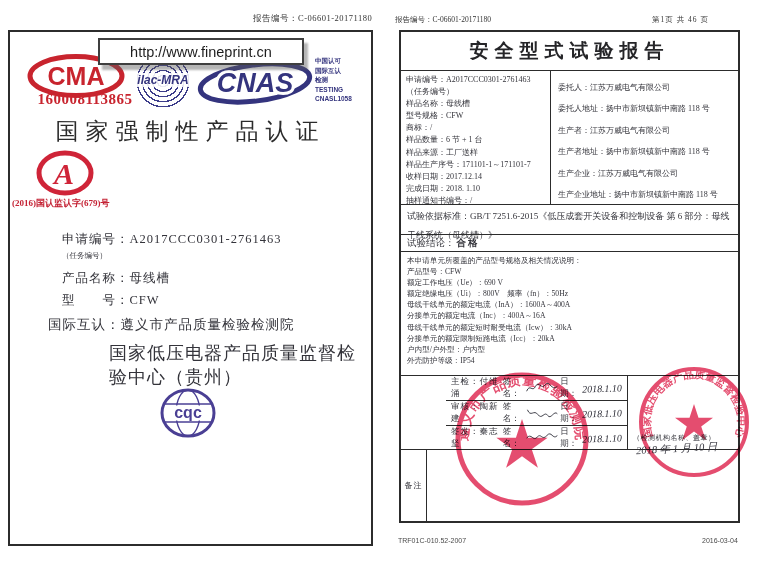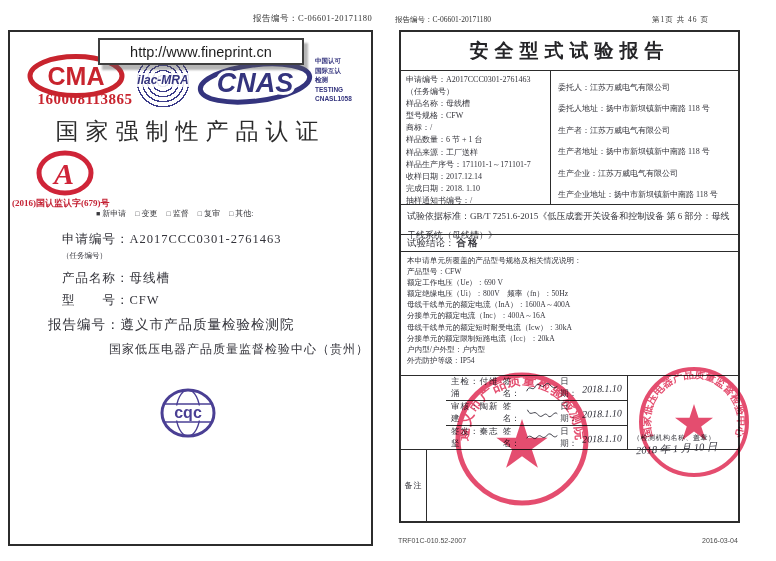--- a/index.html
+++ b/index.html
@@ -40,21 +40,21 @@
   .lp-title { left: 120px; top: 127px; font-size: 26px; letter-spacing: 13px; color: #2b2b2b; }
   .cb-row { left: 86px; top: 176px; font-size: 8px; color: #3a3a3e; white-space: nowrap; }
   .cb-row .cbi { margin-right: 7px; }
   .cb-row .mk { margin-right: 2px; font-size: 7px; }
   .f-line { font-size: 12.5px; color: #33333a; letter-spacing: 1px; }
   .f-app   { left: 52px; top: 199px; }
   .f-task  { left: 52px; top: 219px; font-size: 7.5px; letter-spacing: 0; }
   .f-prod  { left: 52px; top: 238px; }
   .f-model { left: 52px; top: 260px; }
   .f-agency  { left: 38px; top: 284px; font-size: 13.5px; font-weight: 500; }
-  .f-agency2 { left: 99px; top: 309px; font-size: 12px; }
+  .f-agency2 { left: 99px; top: 309px; font-size: 18px; }
   .cqc-svg { left: 150px; top: 356px; }
 
   
   .rp-reportno { left: 395px; top: 15px; font-size: 7.5px; color: #333; }
   .rp-pageinfo { left: 652px; top: 15px; font-size: 7.5px; color: #333; letter-spacing: 1px; }
   .right-page {
     left: 399px; top: 30px; width: 341px; height: 493px;
     border: 2px solid #2c2c2c; background: #fff;
     display: flex; flex-direction: column; font-size: 8px; color: #33333a;
   }
@@ -128,40 +128,33 @@
 
     <div class="abs cert-title">国家强制性产品认证</div>
 
     <svg class="abs cal-svg" width="58" height="46" viewBox="0 0 58 46">
       <ellipse cx="29" cy="23" rx="26" ry="20" fill="none" stroke="#cf2438" stroke-width="5"></ellipse>
       <text x="28" y="34" font-size="30" font-weight="bold" font-style="italic" text-anchor="middle" fill="#cf2438" font-family="Liberation Serif, serif">A</text>
     </svg>
     <div class="abs cal-caption">(2016)国认监认字(679)号</div>
 
 
-    <div class="abs cb-row">
-      <span class="cbi"><span class="mk">■</span><span>新申请</span></span>
-      <span class="cbi"><span class="mk">□</span><span>变更</span></span>
-      <span class="cbi"><span class="mk">□</span><span>监督</span></span>
-      <span class="cbi"><span class="mk">□</span><span>复审</span></span>
-      <span class="cbi"><span class="mk">□</span><span>其他:</span></span>
-    </div>
 
     <div class="abs f-line f-app">
       <span>申请编号：</span><span>A2017CCC0301-2761463</span>
     </div>
     <div class="abs f-line f-task">（任务编号）</div>
     <div class="abs f-line f-prod">
       <span>产品名称：</span><span>母线槽</span>
     </div>
     <div class="abs f-line f-model">
       <span>型　　号：</span><span>CFW</span>
     </div>
     <div class="abs f-line f-agency">
-      <span>报告编号：</span><span>遵义市产品质量检验检测院</span>
+      <span>国际互认：</span><span>遵义市产品质量检验检测院</span>
     </div>
     <div class="abs f-line f-agency2">国家低压电器产品质量监督检验中心（贵州）</div>
 
     <svg class="abs cqc-svg" width="56" height="50" viewBox="0 0 56 50">
       <ellipse cx="28" cy="25" rx="26" ry="23" fill="none" stroke="#4a3f94" stroke-width="3"></ellipse>
       <ellipse cx="28" cy="25" rx="12" ry="23" fill="none" stroke="#4a3f94" stroke-width="1.4"></ellipse>
       <line x1="5" y1="16" x2="51" y2="16" stroke="#4a3f94" stroke-width="1.4"></line>
       <line x1="5" y1="34" x2="51" y2="34" stroke="#4a3f94" stroke-width="1.4"></line>
       <rect x="9" y="17.5" width="38" height="15" fill="#ffffff"></rect>
       <text x="28" y="30" text-anchor="middle" font-size="16" font-weight="bold" fill="#4a3f94" font-family="Liberation Sans, sans-serif">cqc</text>

